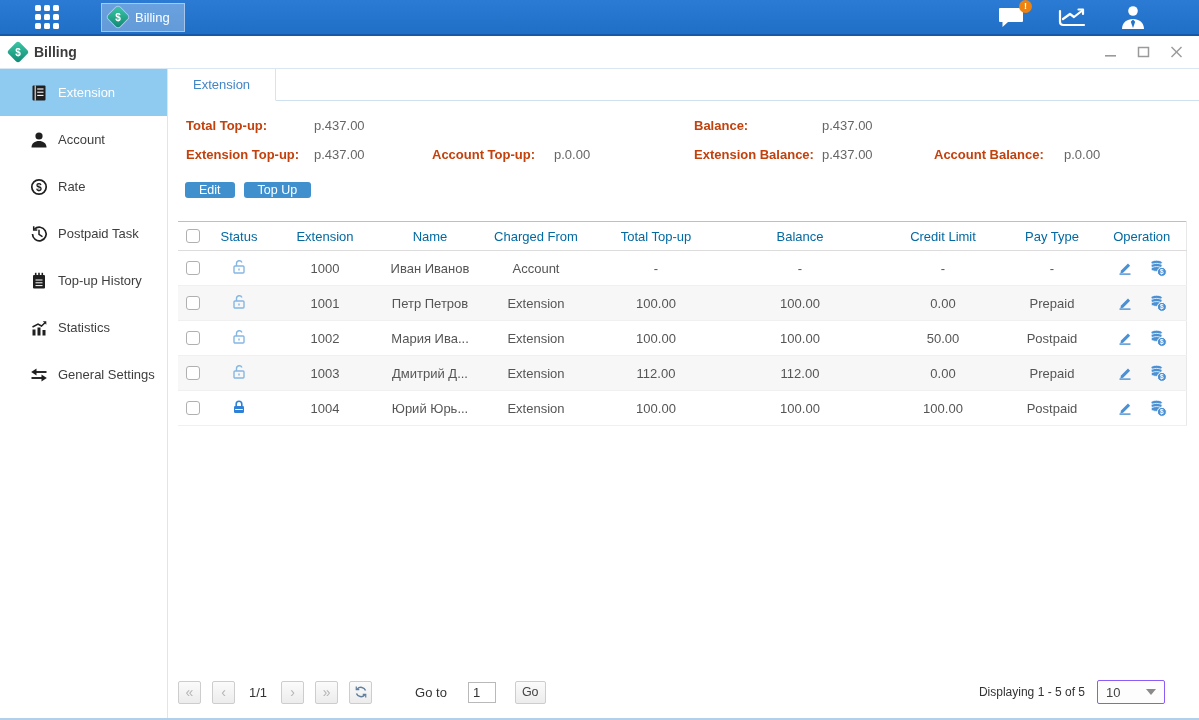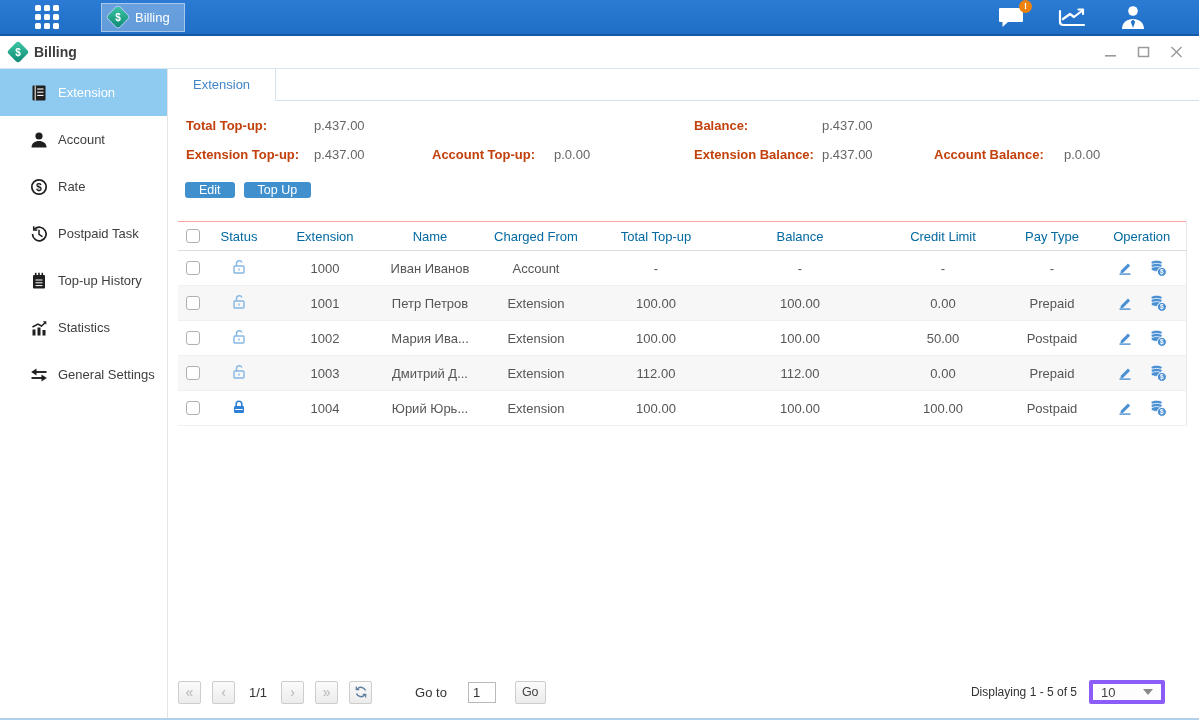--- a/index.html
+++ b/index.html
@@ -89,21 +89,21 @@
             background:linear-gradient(180deg,#fbfbfb,#ececec); color:#b5b5b5; font-size:14px;
             display:flex; align-items:center; justify-content:center; cursor:pointer; user-select:none; }
   .pg-text { font-size:13px; color:#333; margin:0 3px; }
   .goto-label { font-size:13px; color:#333; margin-left:32px; }
   .goto-input { width:28px; height:21px; border:1px solid #b9b9b9; font-size:13px; padding-left:4px;
                 font-family:inherit; color:#333; margin-left:10px; }
   .go-btn { margin-left:8px; height:23px; padding:0 6px; border:1px solid #cdcdcd; border-radius:2px;
             background:linear-gradient(180deg,#fbfbfb,#ececec); font-size:12.5px; color:#444;
             cursor:pointer; font-family:inherit;text-align:right; }
   .displaying { margin-left:auto; font-size:12px; color:#333; }
-  .page-size { margin-left:12px; width:76px; height:24px; border:4px solid #8b5cf6; border-radius:2px;
+  .page-size { margin-left:12px; width:68px; height:24px; border:1px solid #8b5cf6; border-radius:2px;
                background:#fdfdfd; display:flex; align-items:center; padding:0 8px; cursor:pointer; }
   .page-size .ps-val { font-size:13px; color:#444; }
   .caret { margin-left:auto; width:0; height:0; border-left:5px solid transparent;
            border-right:5px solid transparent; border-top:6px solid #8a8a8a; }
 </style>
 </head>
 <body>
 
 <div class="window">
 

